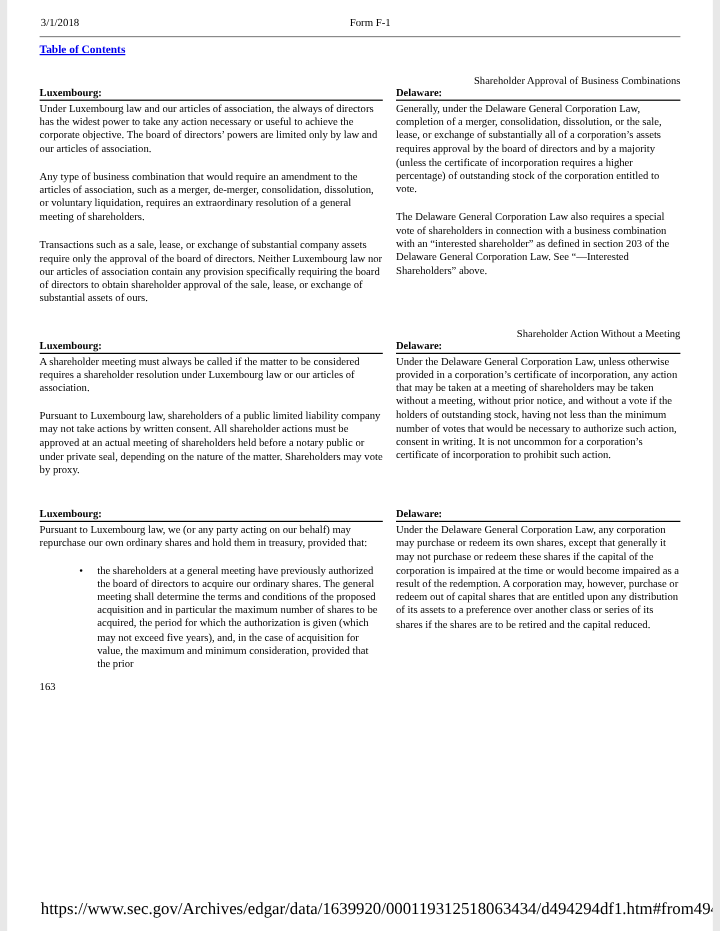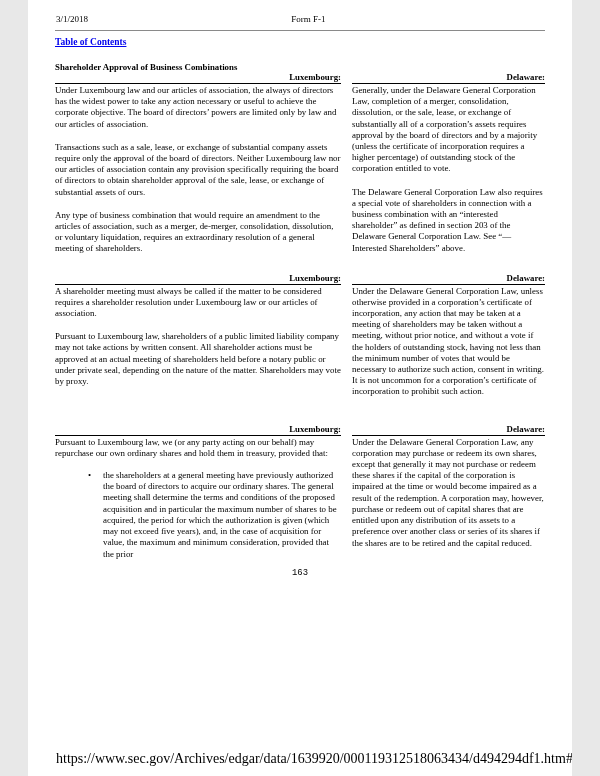--- a/index.html
+++ b/index.html
@@ -1,20 +1,20 @@
 <!DOCTYPE html>
 <html><head>
 <meta charset="utf-8">
 <style>
   * { box-sizing: border-box; }
   html, body { margin: 0; padding: 0; background: #e8e8e8; }
   body { font-family: "Liberation Serif", serif; color: #000; }
   .page {
     position: relative;
-    width: 544px; height: 776px;
+    width: 588px; height: 776px;
     margin: 0 auto;
     background: #fff;
     padding: 14px 27px 0 27px;
     overflow: hidden;
   }
   
   .print-header { position: relative; height: 12px; font-size: 9px; }
   .ph-date { position: absolute; left: 1px; top: 0; }
   .ph-title { position: absolute; left: 17px; right: 0; top: 0; text-align: center; }
   .header-rule { border: none; border-top: 1px solid #8a8a8a; margin: 4px 0 0 0; }
@@ -29,29 +29,29 @@
     cursor: pointer;
   }
 
   section { margin-top: 13px; }
   section.s2 { margin-top: 7px; }
   section.s3 { margin-top: 15px; }
 
   .sec-title {
     margin: 0;
     font-size: 8.8px;
-    font-weight: bold;
-    text-align: left;
+    font-weight: normal;
+    text-align: right;
     line-height: 10px;
   }
   .cols { display: flex; gap: 11px; align-items: flex-start; }
   .col-left  { width: 286px; flex: 0 0 286px; }
   .col-right { flex: 1; }
   .col-header {
-    text-align: right;
+    text-align: left;
     font-weight: bold;
     font-size: 8.8px;
     line-height: 10px;
     border-bottom: 1px solid #000;
     padding-bottom: 1px;
   }
   .col p {
     margin: 0 0 11px 0;
     font-size: 8.9px;
     line-height: 11.2px;
@@ -62,23 +62,22 @@
     padding-left: 33px;
     font-size: 8.9px;
     line-height: 11.2px;
     margin-top: 11px;
   }
   .bullet-marker { flex: 0 0 15px; }
   .bullet-text { flex: 1; padding-right: 4px; }
 
   .page-number {
     margin-top: 8px;
-    text-align: center;
+    text-align: left;
     font-size: 8.9px;
-    font-family: Liberation Mono, monospace;
   }
 
   .print-footer {
     position: absolute;
     left: 28px; right: 26px; top: 751px;
     display: flex;
     justify-content: space-between;
     font-size: 14px;
   }
 </style>
@@ -95,33 +94,34 @@
 
   <a class="toc-link">Table of Contents</a>
 
   
   <section class="s1">
     <h3 class="sec-title">Shareholder Approval of Business Combinations</h3>
     <div class="cols">
       <div class="col col-left">
         <div class="col-header">Luxembourg:</div>
         <p>Under Luxembourg law and our articles of association, the always of directors has the widest power to take any action necessary or useful to achieve the corporate objective. The board of directors’ powers are limited only by law and our articles of association.</p>
+        <p>Any type of business combination that would require an amendment to the articles of association, such as a merger, de-merger, consolidation, dissolution, or voluntary liquidation, requires an extraordinary resolution of a general meeting of shareholders.</p>
         <p>Transactions such as a sale, lease, or exchange of substantial company assets require only the approval of the board of directors. Neither Luxembourg law nor our articles of association contain any provision specifically requiring the board of directors to obtain shareholder approval of the sale, lease, or exchange of substantial assets of ours.</p>
-        <p>Any type of business combination that would require an amendment to the articles of association, such as a merger, de-merger, consolidation, dissolution, or voluntary liquidation, requires an extraordinary resolution of a general meeting of shareholders.</p>
       </div>
       <div class="col col-right">
         <div class="col-header">Delaware:</div>
         <p>Generally, under the Delaware General Corporation Law, completion of a merger, consolidation, dissolution, or the sale, lease, or exchange of substantially all of a corporation’s assets requires approval by the board of directors and by a majority (unless the certificate of incorporation requires a higher percentage) of outstanding stock of the corporation entitled to vote.</p>
         <p>The Delaware General Corporation Law also requires a special vote of shareholders in connection with a business combination with an “interested shareholder” as defined in section 203 of the Delaware General Corporation Law. See “—Interested Shareholders” above.</p>
       </div>
     </div>
   </section>
 
   
   <section class="s2">
+    <h3 class="sec-title">Shareholder Action Without a Meeting</h3>
     <div class="cols">
       <div class="col col-left">
         <div class="col-header">Luxembourg:</div>
         <p>A shareholder meeting must always be called if the matter to be considered requires a shareholder resolution under Luxembourg law or our articles of association.</p>
         <p>Pursuant to Luxembourg law, shareholders of a public limited liability company may not take actions by written consent. All shareholder actions must be approved at an actual meeting of shareholders held before a notary public or under private seal, depending on the nature of the matter. Shareholders may vote by proxy.</p>
       </div>
       <div class="col col-right">
         <div class="col-header">Delaware:</div>
         <p>Under the Delaware General Corporation Law, unless otherwise provided in a corporation’s certificate of incorporation, any action that may be taken at a meeting of shareholders may be taken without a meeting, without prior notice, and without a vote if the holders of outstanding stock, having not less than the minimum number of votes that would be necessary to authorize such action, consent in writing. It is not uncommon for a corporation’s certificate of incorporation to prohibit such action.</p>
       </div>

